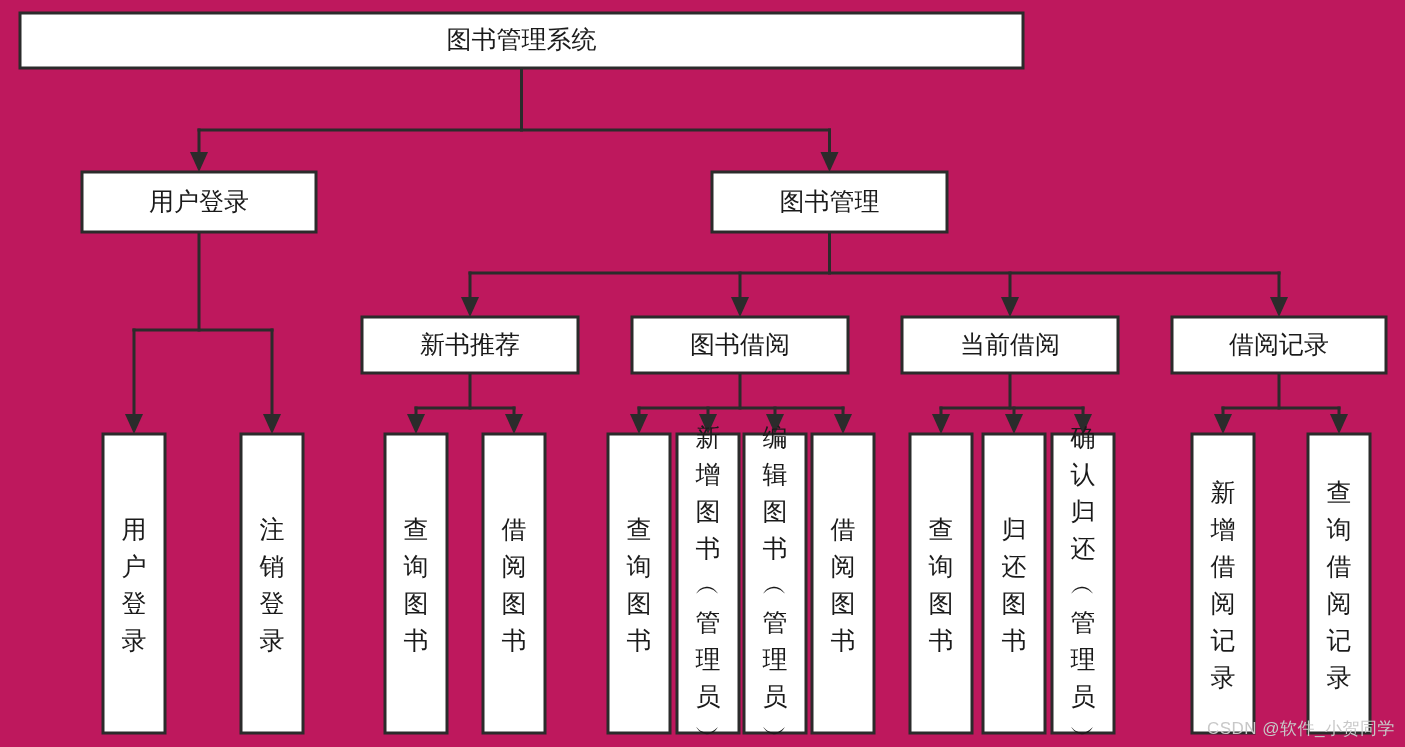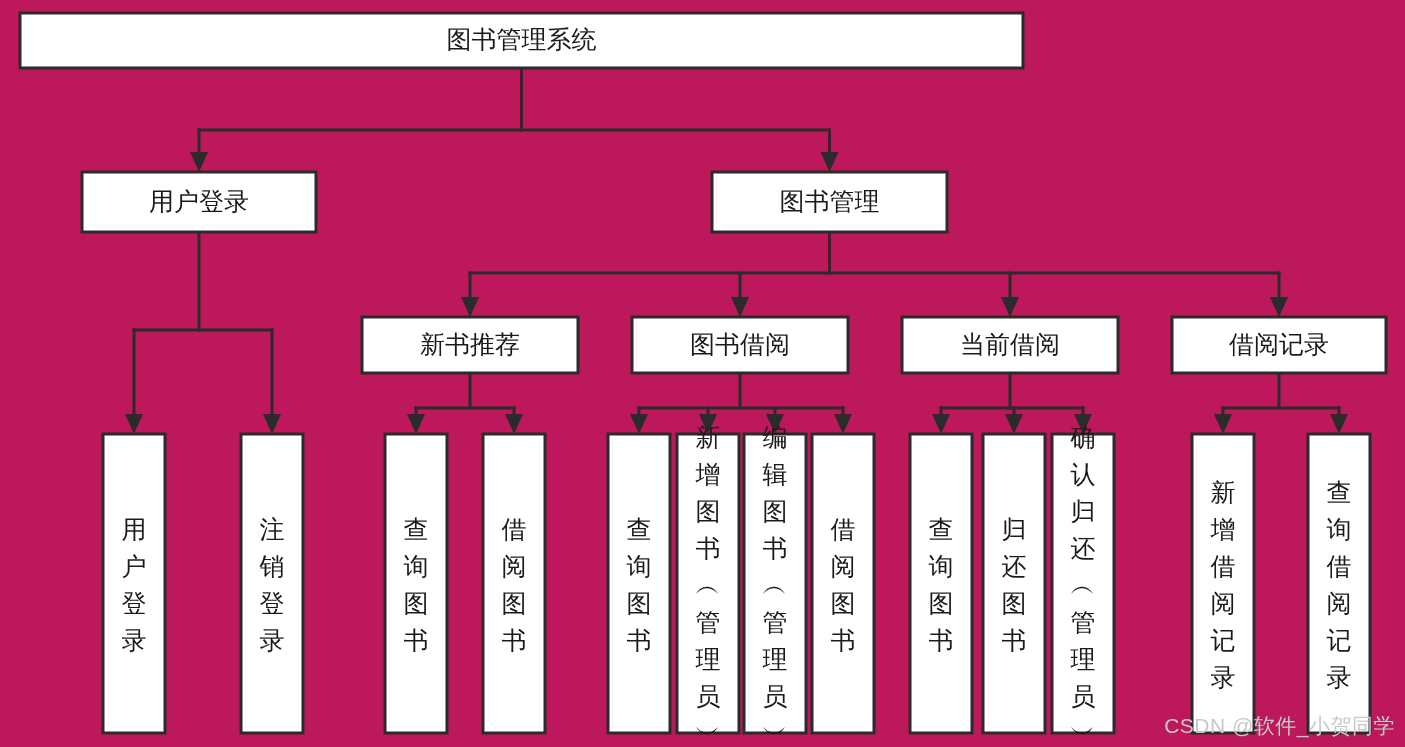--- a/index.html
+++ b/index.html
@@ -50,21 +50,21 @@
     fill: #1a1a1a;
     font-family: "Liberation Sans", "DejaVu Sans", sans-serif;
     font-size: 25px;
     text-anchor: middle;
   }
   .watermark {
     position: absolute;
     right: 10px;
     bottom: 7px;
     font-family: "Liberation Sans", "DejaVu Sans", sans-serif;
-    font-size: 21px;
+    font-size: 17px;
     color: #c8c8c8;
     letter-spacing: 0.5px;
     white-space: nowrap;
     user-select: none;
   }
 </style>
 </head>
 <body>
 
 <div id="stage">

